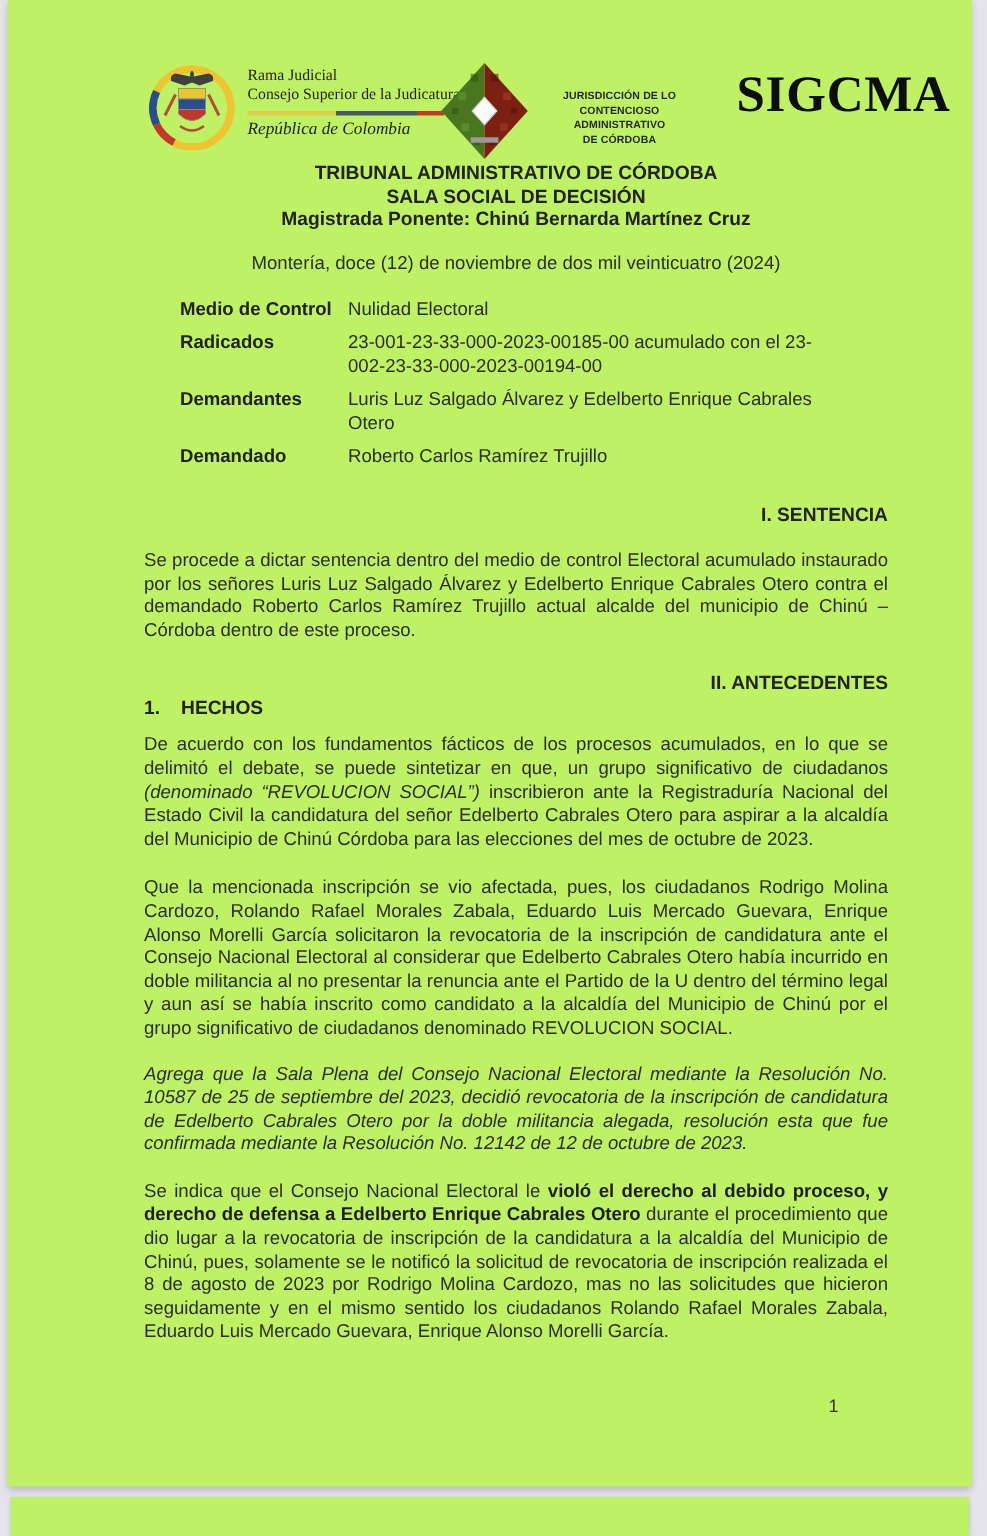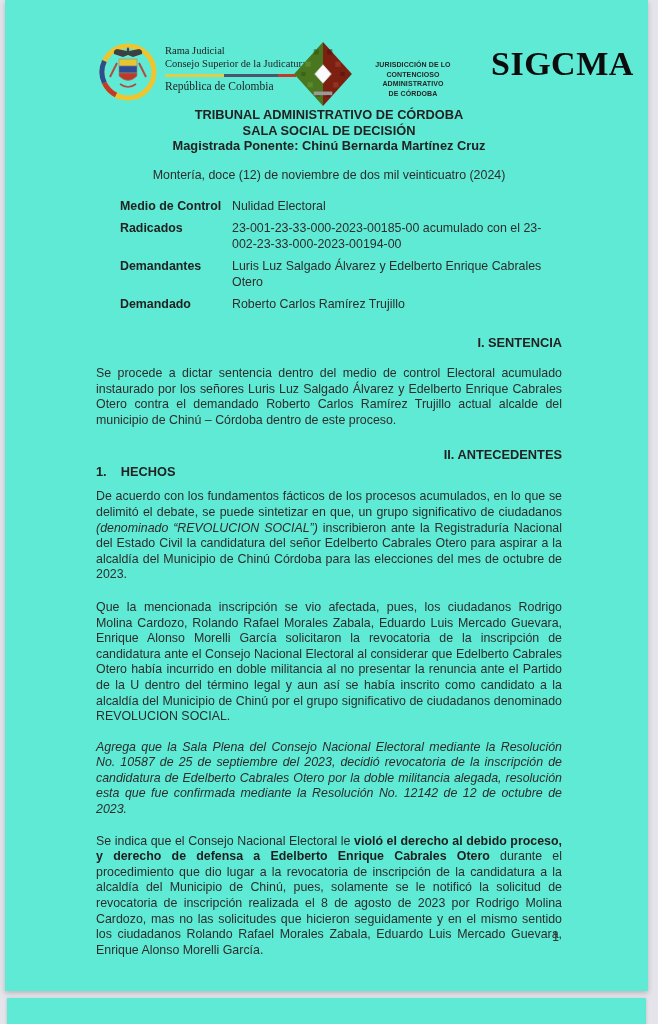--- a/index.html
+++ b/index.html
@@ -2,45 +2,45 @@
 <html><head>
 <meta charset="utf-8">
 <style>
   html,body{margin:0;padding:0;}
   body{
     width:658px;height:1024px;position:relative;overflow:hidden;
     background:#e4e4ea;
     font-family:"Liberation Sans", sans-serif;
     -webkit-font-smoothing:antialiased;
   }
-  .page{position:absolute;background:#5eead4;}
+  .page{position:absolute;background:#bef264;}
   #page1{left:5px;top:0;width:643px;height:991px;box-shadow:0 2px 5px rgba(60,60,80,.28);}
   #page2{left:7px;top:998px;width:639px;height:26px;box-shadow:0 1px 3px rgba(60,60,80,.25);}
 
   
   .hdr{position:relative;height:107px;}
   .coat-wrap{position:absolute;left:92px;top:38px;width:62px;height:66px;}
   .branch-wrap{position:absolute;left:160px;top:45px;color:#1f1f1f;
     font-family:"Liberation Serif", serif;}
   .branch-l1,.branch-l2{font-size:10.5px;line-height:12.5px;}
   .branch-divider{width:131px;height:3px;margin:4px 0 3px 0;display:flex;}
   .seg-y{width:59px;background:#e2cd49;}
   .seg-b{width:54px;background:#47586d;}
   .seg-r{width:18px;background:#c23b2a;}
-  .branch-l3{font-size:11.5px;}
+  .branch-l3{font-size:11.5px;font-style:italic;}
   .diamond-wrap{position:absolute;left:288px;top:41px;width:60px;height:66px;}
   .jur-caption{position:absolute;left:352px;top:60px;width:112px;
     font-size:7px;font-weight:bold;line-height:9.5px;text-align:center;
     color:#262626;letter-spacing:.1px;}
   .sigcma{position:absolute;left:486px;top:45px;
     font-family:"Liberation Serif", serif;font-weight:bold;
     font-size:34px;letter-spacing:.5px;color:#0d0d0d;}
 
   
-  .content{padding:0 86px 0 91px;color:#2d2d2d;}
+  .content{padding:0 56px 0 91px;color:#2d2d2d;}
   .title-line{text-align:center;font-weight:bold;font-size:12.8px;line-height:15.5px;color:#222;}
   .dateline{text-align:center;font-size:12.4px;margin-top:14px;color:#2d2d2d;}
 
   .case-table{margin:17px 0 0 24px;display:grid;grid-template-columns:112px 332px;
     row-gap:7px;font-size:12.4px;line-height:15.5px;}
   .case-label{font-weight:bold;color:#222;}
 
   .sec-title{text-align:right;font-weight:bold;font-size:12.8px;line-height:15.5px;
     margin:22px 0 0 0;color:#222;}
   .sec-title.antecedentes{margin-top:19px;}

